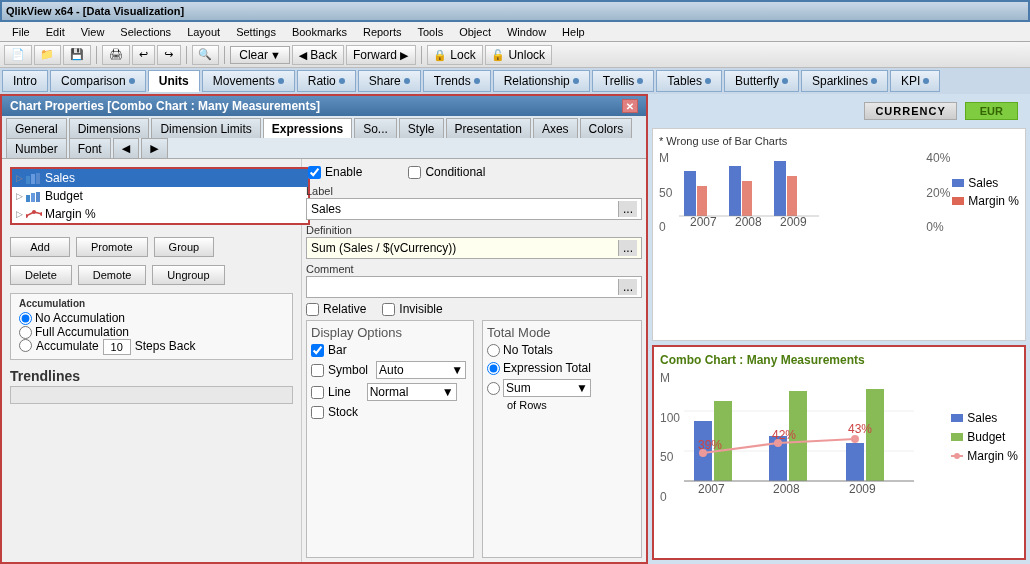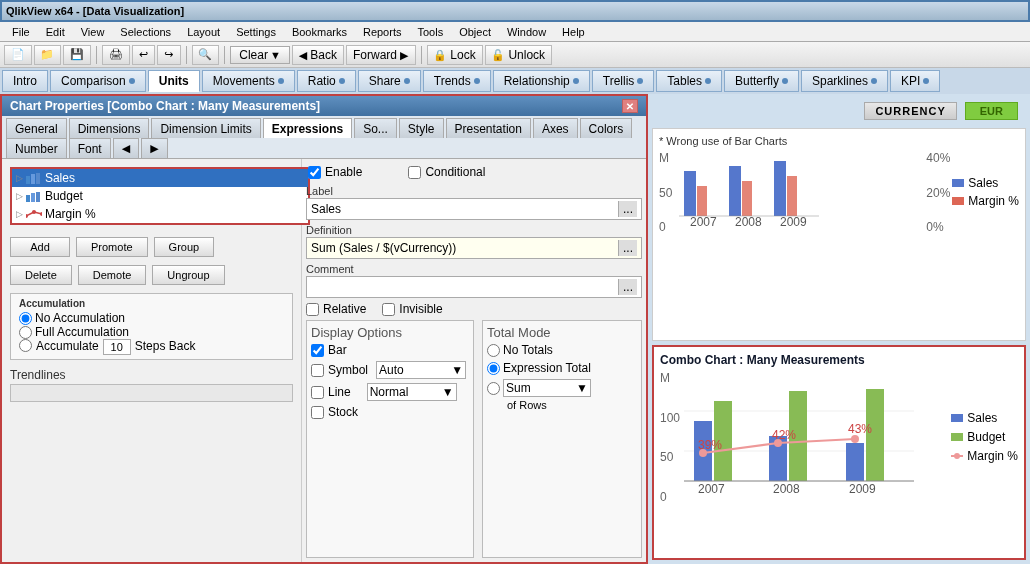--- a/index.html
+++ b/index.html
@@ -179,21 +179,21 @@
     
     .accumulation-box { border: 1px solid #bbb; padding: 4px 8px; margin: 4px 8px; background: #f8f8f8; }
     .accum-title { font-size: 10px; font-weight: bold; color: #333; margin-bottom: 2px; }
 
     
     .steps-row { display: flex; align-items: flex-start; gap: 4px; font-size: 11px; }
     .steps-input { width: 28px; border: 1px solid #aaa; padding: 1px 2px; text-align: center; font-size: 11px; }
 
     
     .trendlines-box { margin: 4px 8px; }
-    .trendlines-label { font-size: 12px; font-weight: normal; color: #333; }
+    .trendlines-label { font-size: 14px; font-weight: bold; color: #333; }
 
     
     .right-side {
       flex: 1;
       display: flex; flex-direction: column;
       background: #d0e0ee;
       padding: 4px;
       gap: 4px;
     }
 
@@ -217,21 +217,21 @@
       background: white; border: 1px solid #ccc;
       padding: 6px; flex: 1;
     }
     .chart-title { font-size: 11px; color: #333; margin-bottom: 4px; }
 
     
     .combo-chart {
       background: white; border: 2px solid #c04040;
       padding: 6px; flex: 1;
     }
-    .combo-title { font-size: 12px; font-weight: bold; color: #0f172a; margin-bottom: 4px; }
+    .combo-title { font-size: 12px; font-weight: bold; color: #4d7c0f; margin-bottom: 4px; }
 
     .legend-item { display: flex; align-items: center; gap: 4px; font-size: 10px; margin-bottom: 2px; }
     .legend-color { width: 12px; height: 8px; }
 
     svg text { font-family: Arial, sans-serif; }
   </style>
 </head>
 <body>
 
 <div class="title-bar">

